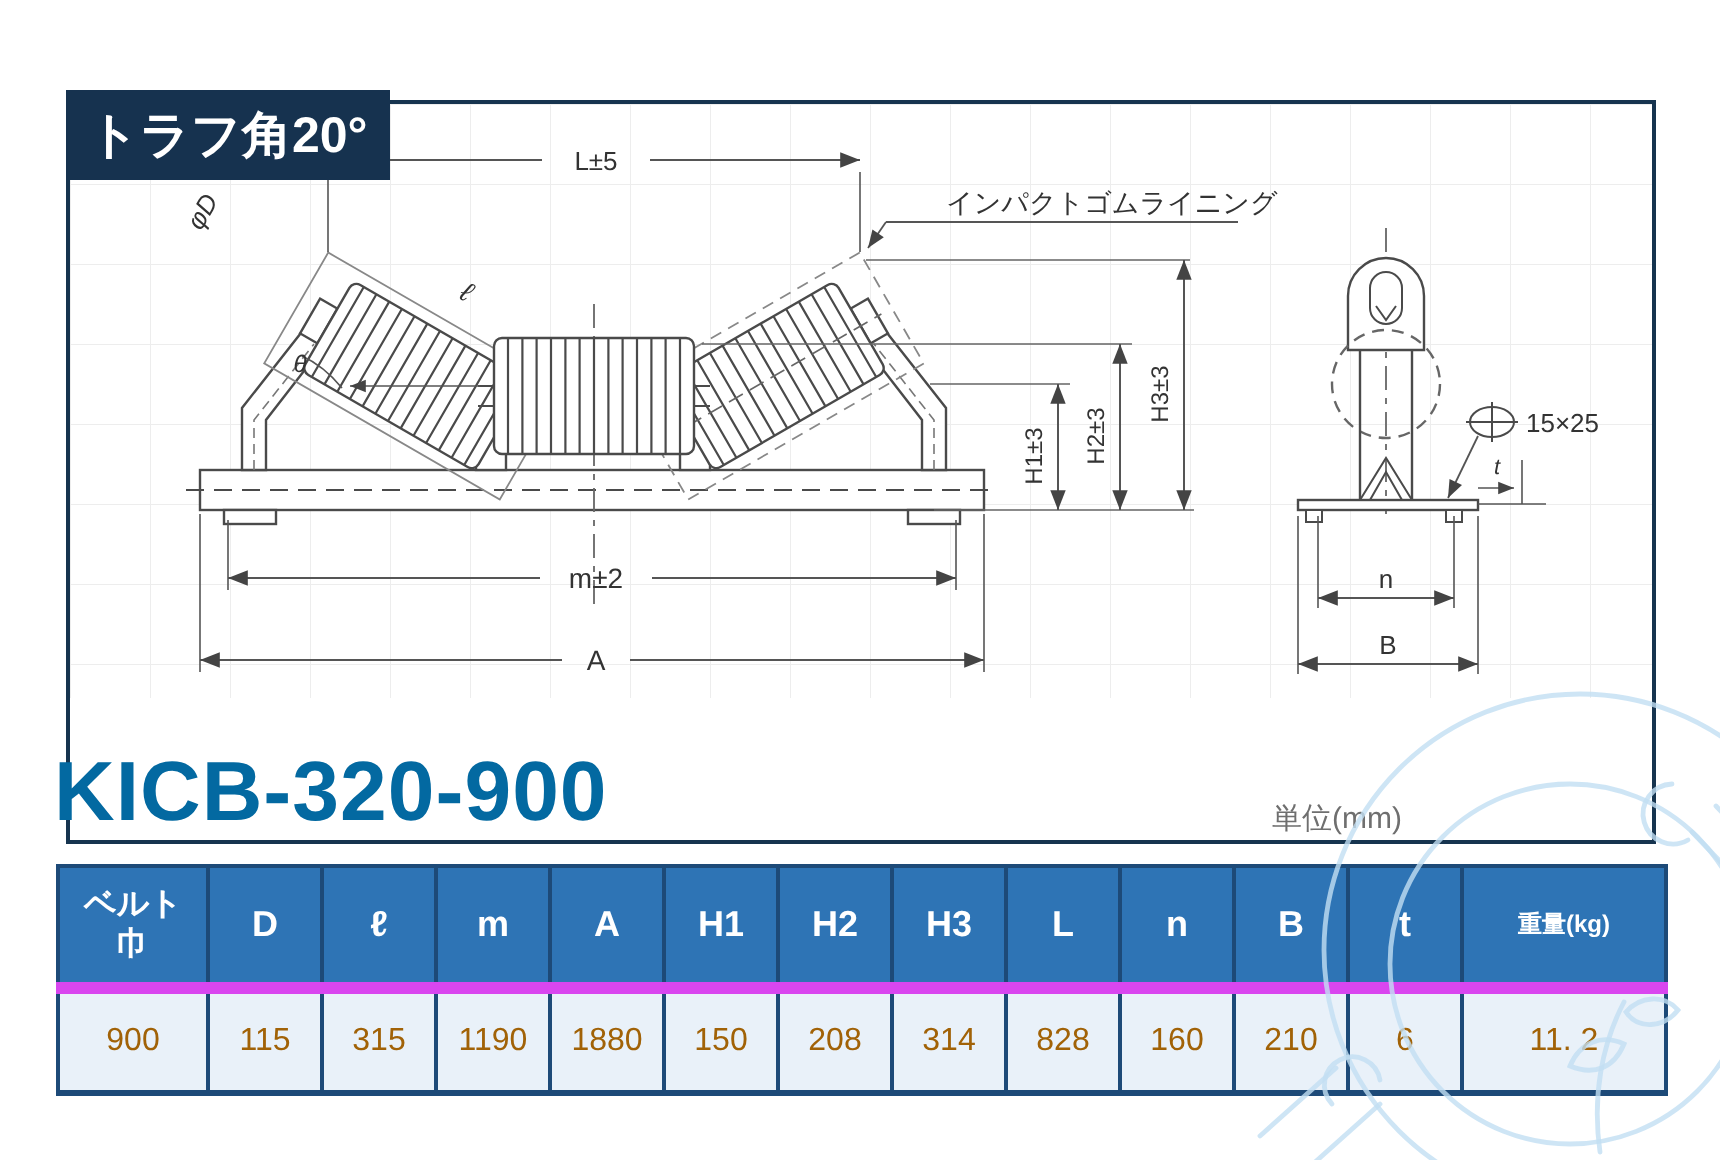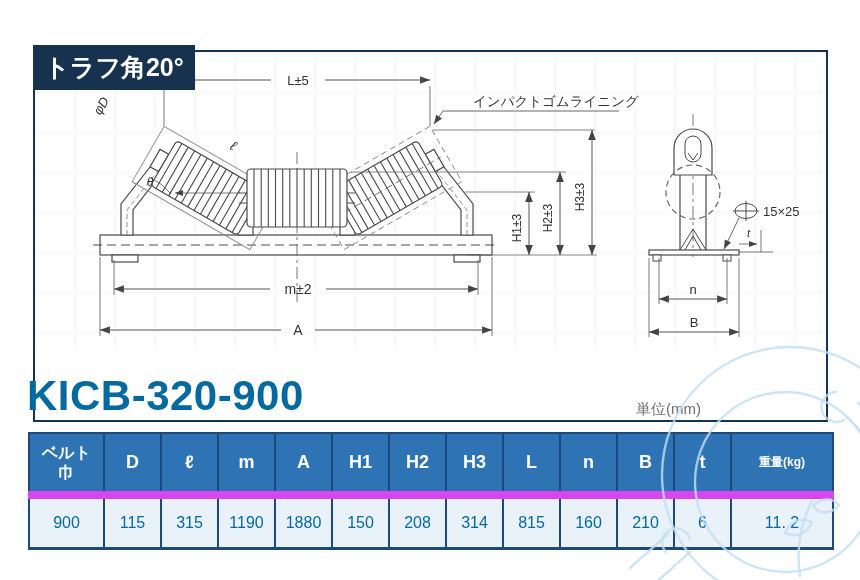--- a/index.html
+++ b/index.html
@@ -30,23 +30,23 @@
     border:2px solid #1d4a78;border-bottom:3px solid #1d4a78;
   }
   table.spec th{
     background:#2e74b5;color:#fff;font-size:18px;font-weight:700;
     height:57px;border-left:2px solid #1d4a78;border-right:2px solid #1d4a78;
     padding:0 4px;text-align:center;vertical-align:middle;
   }
   table.spec th.belt{font-size:16px;line-height:1.2;word-break:break-all;padding:0 6px;}
   table.spec th.wt{font-size:12px;}
   table.spec td{
-    background:#e9f1f9;color:#0369a1;font-size:16px;font-weight:500;
+    background:#e9f1f9;color:#a16207;font-size:16px;font-weight:500;
     height:46px;border-left:2px solid #1d4a78;border-right:2px solid #1d4a78;
-    border-top:8px solid #d946ef;text-align:center;vertical-align:middle;
+    border-top:6px solid #d946ef;text-align:center;vertical-align:middle;
   }
   svg.watermark{position:absolute;left:0;top:0;z-index:6;pointer-events:none;}
   svg text{font-family:"Liberation Sans",sans-serif;}
 </style>
 </head>
 <body>
 
 <div>
 
   <div class="drawing-box">
@@ -211,21 +211,21 @@
     <tbody>
       <tr>
         <td>900</td>
         <td>115</td>
         <td>315</td>
         <td>1190</td>
         <td>1880</td>
         <td>150</td>
         <td>208</td>
         <td>314</td>
-        <td>815</td>
+        <td>828</td>
         <td>160</td>
         <td>210</td>
         <td>6</td>
         <td>11. 2</td>
       </tr>
     </tbody>
   </table>
 
   <svg class="watermark" width="860" height="580" viewBox="0 0 860 580">
     <g fill="none" stroke="#c2def2" stroke-width="2.4" stroke-opacity="0.8" stroke-linecap="round">

